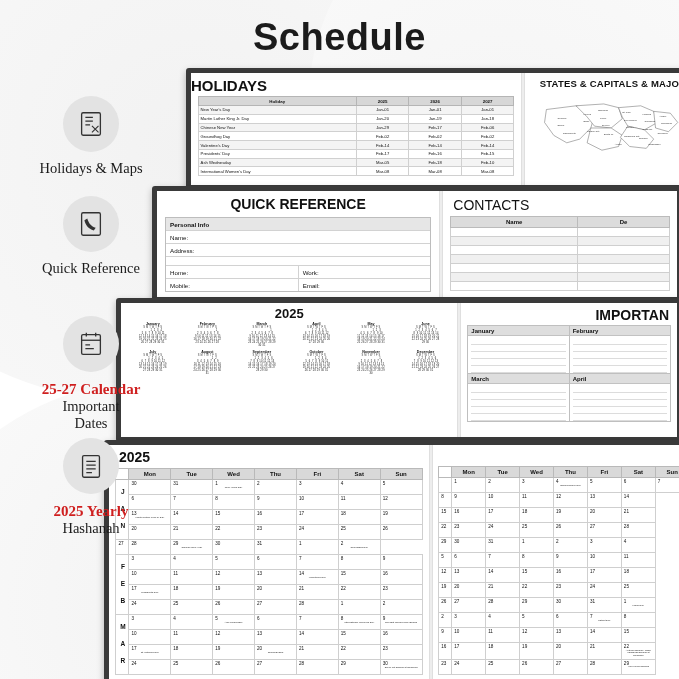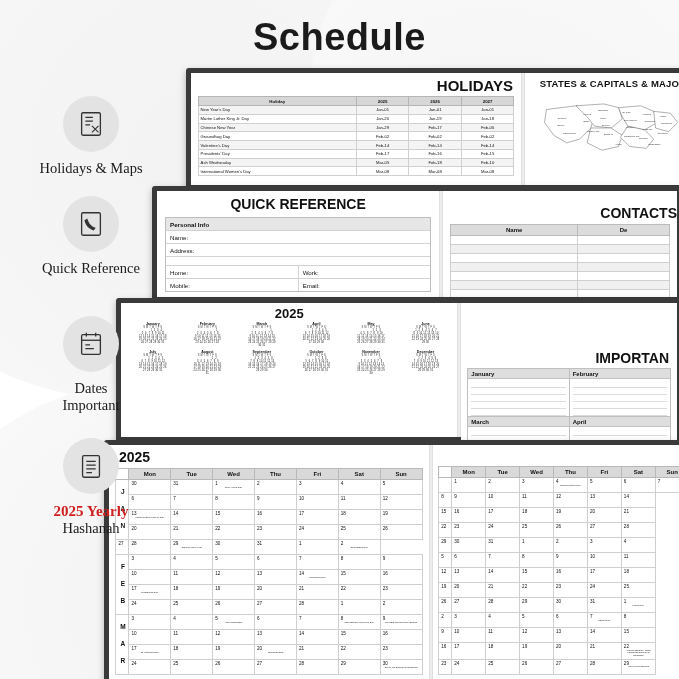--- a/index.html
+++ b/index.html
@@ -83,21 +83,21 @@
   .spine {
     width:4px; height:100%;
     background: linear-gradient(to right,#d8d8d8,#f4f4f4,#d8d8d8);
     flex: 0 0 4px;
   }
 
   
   #spread-holidays { left:186px; top:68px; width:520px; height:122px; }
   #spread-holidays .page.l { width: 330px; }
   #spread-holidays .page.r { width: 176px; }
-  .hol-title { font-size:15px; font-weight:bold; text-align:right; padding:4px 8px 2px 0; }
+  .hol-title { font-size:15px; font-weight:bold; padding:4px 8px 2px 0; }
   .hol-table { font-size:4.2px; width:96%; margin:0 auto; border-collapse:collapse; }
   .hol-table th { background:#d7d7d7; border:0.4px solid #b5b5b5; padding:1.5px 2px; font-size:4.4px; }
   .hol-table td { border:0.4px solid #d0d0d0; padding:1.4px 2px; }
   .hol-table td.name { text-align:left; }
   .hol-table td.dt { text-align:center; }
   .hol-table tr:nth-child(even) td { background:#f4f4f4; }
   .states-title { font-size:9.5px; font-weight:bold; text-align:center; padding:5px 4px 2px 4px; letter-spacing:0.2px;}
   .map-wrap { position:relative; height:74px; }
 
   
@@ -105,30 +105,30 @@
   #spread-quickref .page.l { width: 285px; }
   #spread-quickref .page.r { width: 236px; }
   .qr-title { font-size:14px; font-weight:bold; text-align:center; padding:5px 0 3px 0; }
   .qr-box { margin:2px 8px 0 8px; border:0.6px solid #bdbdbd; }
   .qr-row { font-size:6.2px; padding:2.5px 4px; border-bottom:0.5px solid #d2d2d2; }
   .qr-row.grey { background:#e6e6e6; font-weight:bold; }
   .qr-row:last-child { border-bottom:0; }
   .qr-2col { display:flex; }
   .qr-2col > div { flex:1; padding:2.5px 4px; }
   .qr-2col > div:first-child { border-right:0.5px solid #d2d2d2; }
-  .ct-title { font-size:14px; font-weight:bold; text-align:right; padding:14px 0 3px 10px; }
+  .ct-title { font-size:14px; font-weight:normal; text-align:left; padding:6px 0 3px 10px; }
   .ct-table { width:94%; margin:0 auto; border-collapse:collapse; font-size:6px; }
   .ct-table th { background:#dcdcdc; border:0.5px solid #bbb; padding:2px 3px; font-weight:bold; }
   .ct-table td { border:0.5px solid #cfcfcf; height:9px; }
   .ct-table tr:nth-child(odd) td { background:#f0f0f0; }
 
   
   #spread-cal { left:116px; top:298px; width:566px; height:144px; }
   #spread-cal .page.l { width: 340px; }
-  #spread-cal .page.r { width: 218px; margin-top: 43px; }
+  #spread-cal .page.r { width: 218px; }
   .cal-year { font-size:13px; font-weight:bold; text-align:center; padding:3px 0 1px 0; }
   .mini-grid { display:grid; grid-template-columns: repeat(6, 1fr); gap:2px 3px; padding:0 6px; }
   .mini { font-size:2.6px; line-height:1.15; text-align:center; }
   .mini .mname { font-size:3.6px; font-weight:bold; margin-bottom:1px; }
   .mini .mdow { color:#333; }
   .mini .mrow { white-space:nowrap; letter-spacing:0.15px; }
   .imp-title { font-size:14px; font-weight:bold; text-align:right; padding:4px 8px 2px 0; }
   .imp-grid { display:grid; grid-template-columns:1fr 1fr; border-top:0.6px solid #bfbfbf; border-left:0.6px solid #bfbfbf; margin:0 6px; }
   .imp-cell { border-right:0.6px solid #bfbfbf; border-bottom:0.6px solid #bfbfbf; height:48px; }
   .imp-cell .hd { background:#dedede; font-size:6px; font-weight:bold; padding:1.5px 3px; border-bottom:0.5px solid #c2c2c2; }
@@ -185,22 +185,23 @@
 <div class="feature" id="feature-calendar">
   <div class="circle">
     <svg width="30" height="30" viewBox="0 0 32 32" fill="none" stroke="#333" stroke-width="1.4">
       <rect x="6" y="6" width="20" height="21" rx="1.5"></rect>
       <path d="M6 12h20"></path>
         <path d="M11 4v4M21 4v4"></path>
       <path d="M10 17h5M10 21h9"></path>
     </svg>
   </div>
   <div class="cap">
+    <div class="red big">25-27 Calendar</div>
+    <div>Important</div>
     <div>Dates</div>
-    <div>Important</div>
   </div>
 </div>
 
 <div class="feature" id="feature-yearly">
   <div class="circle">
     <svg width="30" height="30" viewBox="0 0 32 32" fill="none" stroke="#333" stroke-width="1.4">
       <rect x="7" y="5" width="18" height="23" rx="1.5"></rect>
       <path d="M11 11h10M11 15h10M11 19h10M11 23h6"></path>
     </svg>
   </div>

